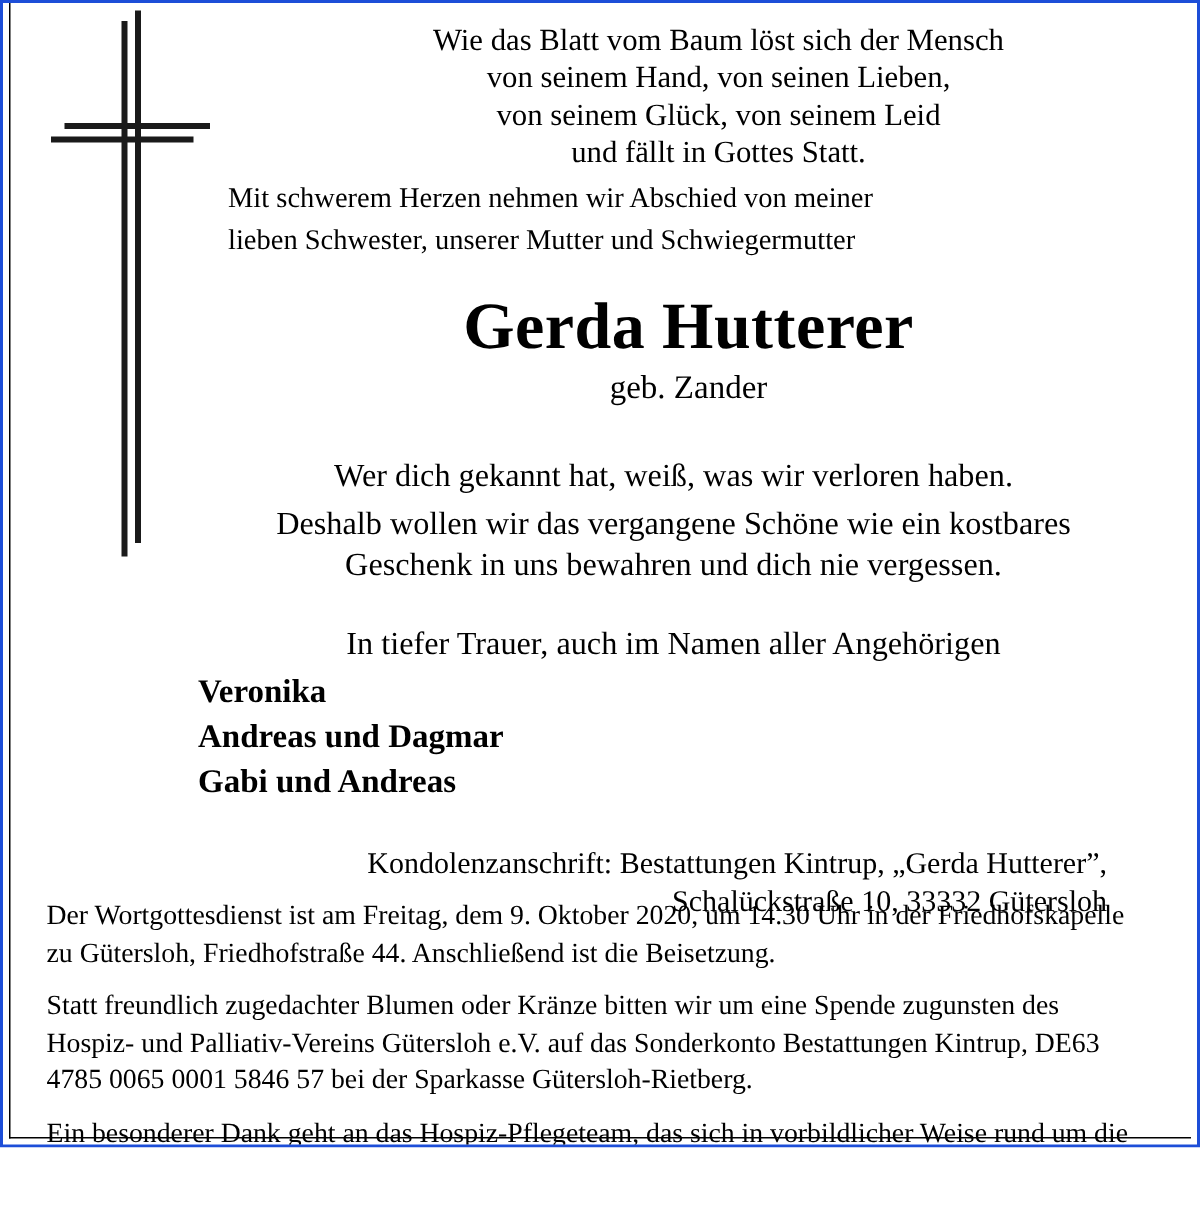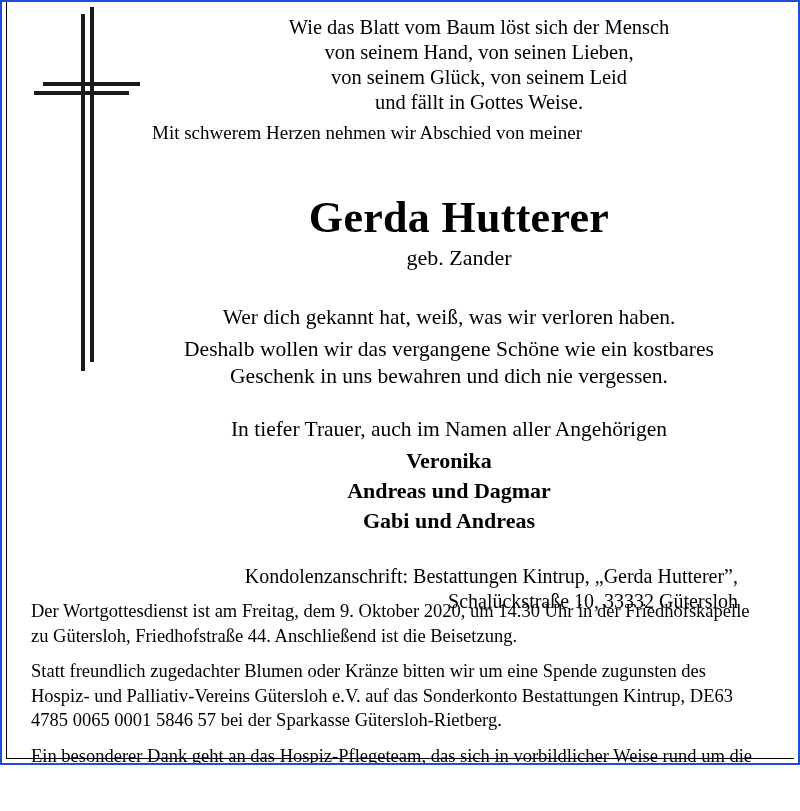--- a/index.html
+++ b/index.html
@@ -134,21 +134,21 @@
     text-align: center;
   }
 
   .family {
     position: absolute;
     left: 130px;
     right: 32px;
     top: 444px;
     font-size: 22px;
     line-height: 30px;
-    text-align: center;
+    text-align: left;
     font-weight: bold;
   }
 
   .condolence {
     position: absolute;
     left: 110px;
     right: 60px;
     top: 562px;
     font-size: 20px;
     line-height: 25px;
@@ -181,25 +181,26 @@
       <span class="v-back"></span>
       <span class="v-front"></span>
       <span class="h-back"></span>
       <span class="h-front"></span>
     </div>
 
     <div class="verse">
       <div>Wie das Blatt vom Baum löst sich der Mensch</div>
       <div>von seinem Hand, von seinen Lieben,</div>
       <div>von seinem Glück, von seinem Leid</div>
-      <div>und fällt in Gottes Weise.</div>
+      <div>und fällt in Gottes Statt.</div>
     </div>
 
     <div class="announce">
       <div>Mit schwerem Herzen nehmen wir Abschied von meiner</div>
+      <div>lieben Schwester, unserer Mutter und Schwiegermutter</div>
     </div>
 
     <div class="name">Gerda Hutterer</div>
     <div class="maiden">geb. Zander</div>
 
 
     <div class="memoriam">
       <div>Wer dich gekannt hat, weiß, was wir verloren haben.</div>
       <div class="para2">Deshalb wollen wir das vergangene Schöne wie ein kostbares</div>
       <div>Geschenk in uns bewahren und dich nie vergessen.</div>

